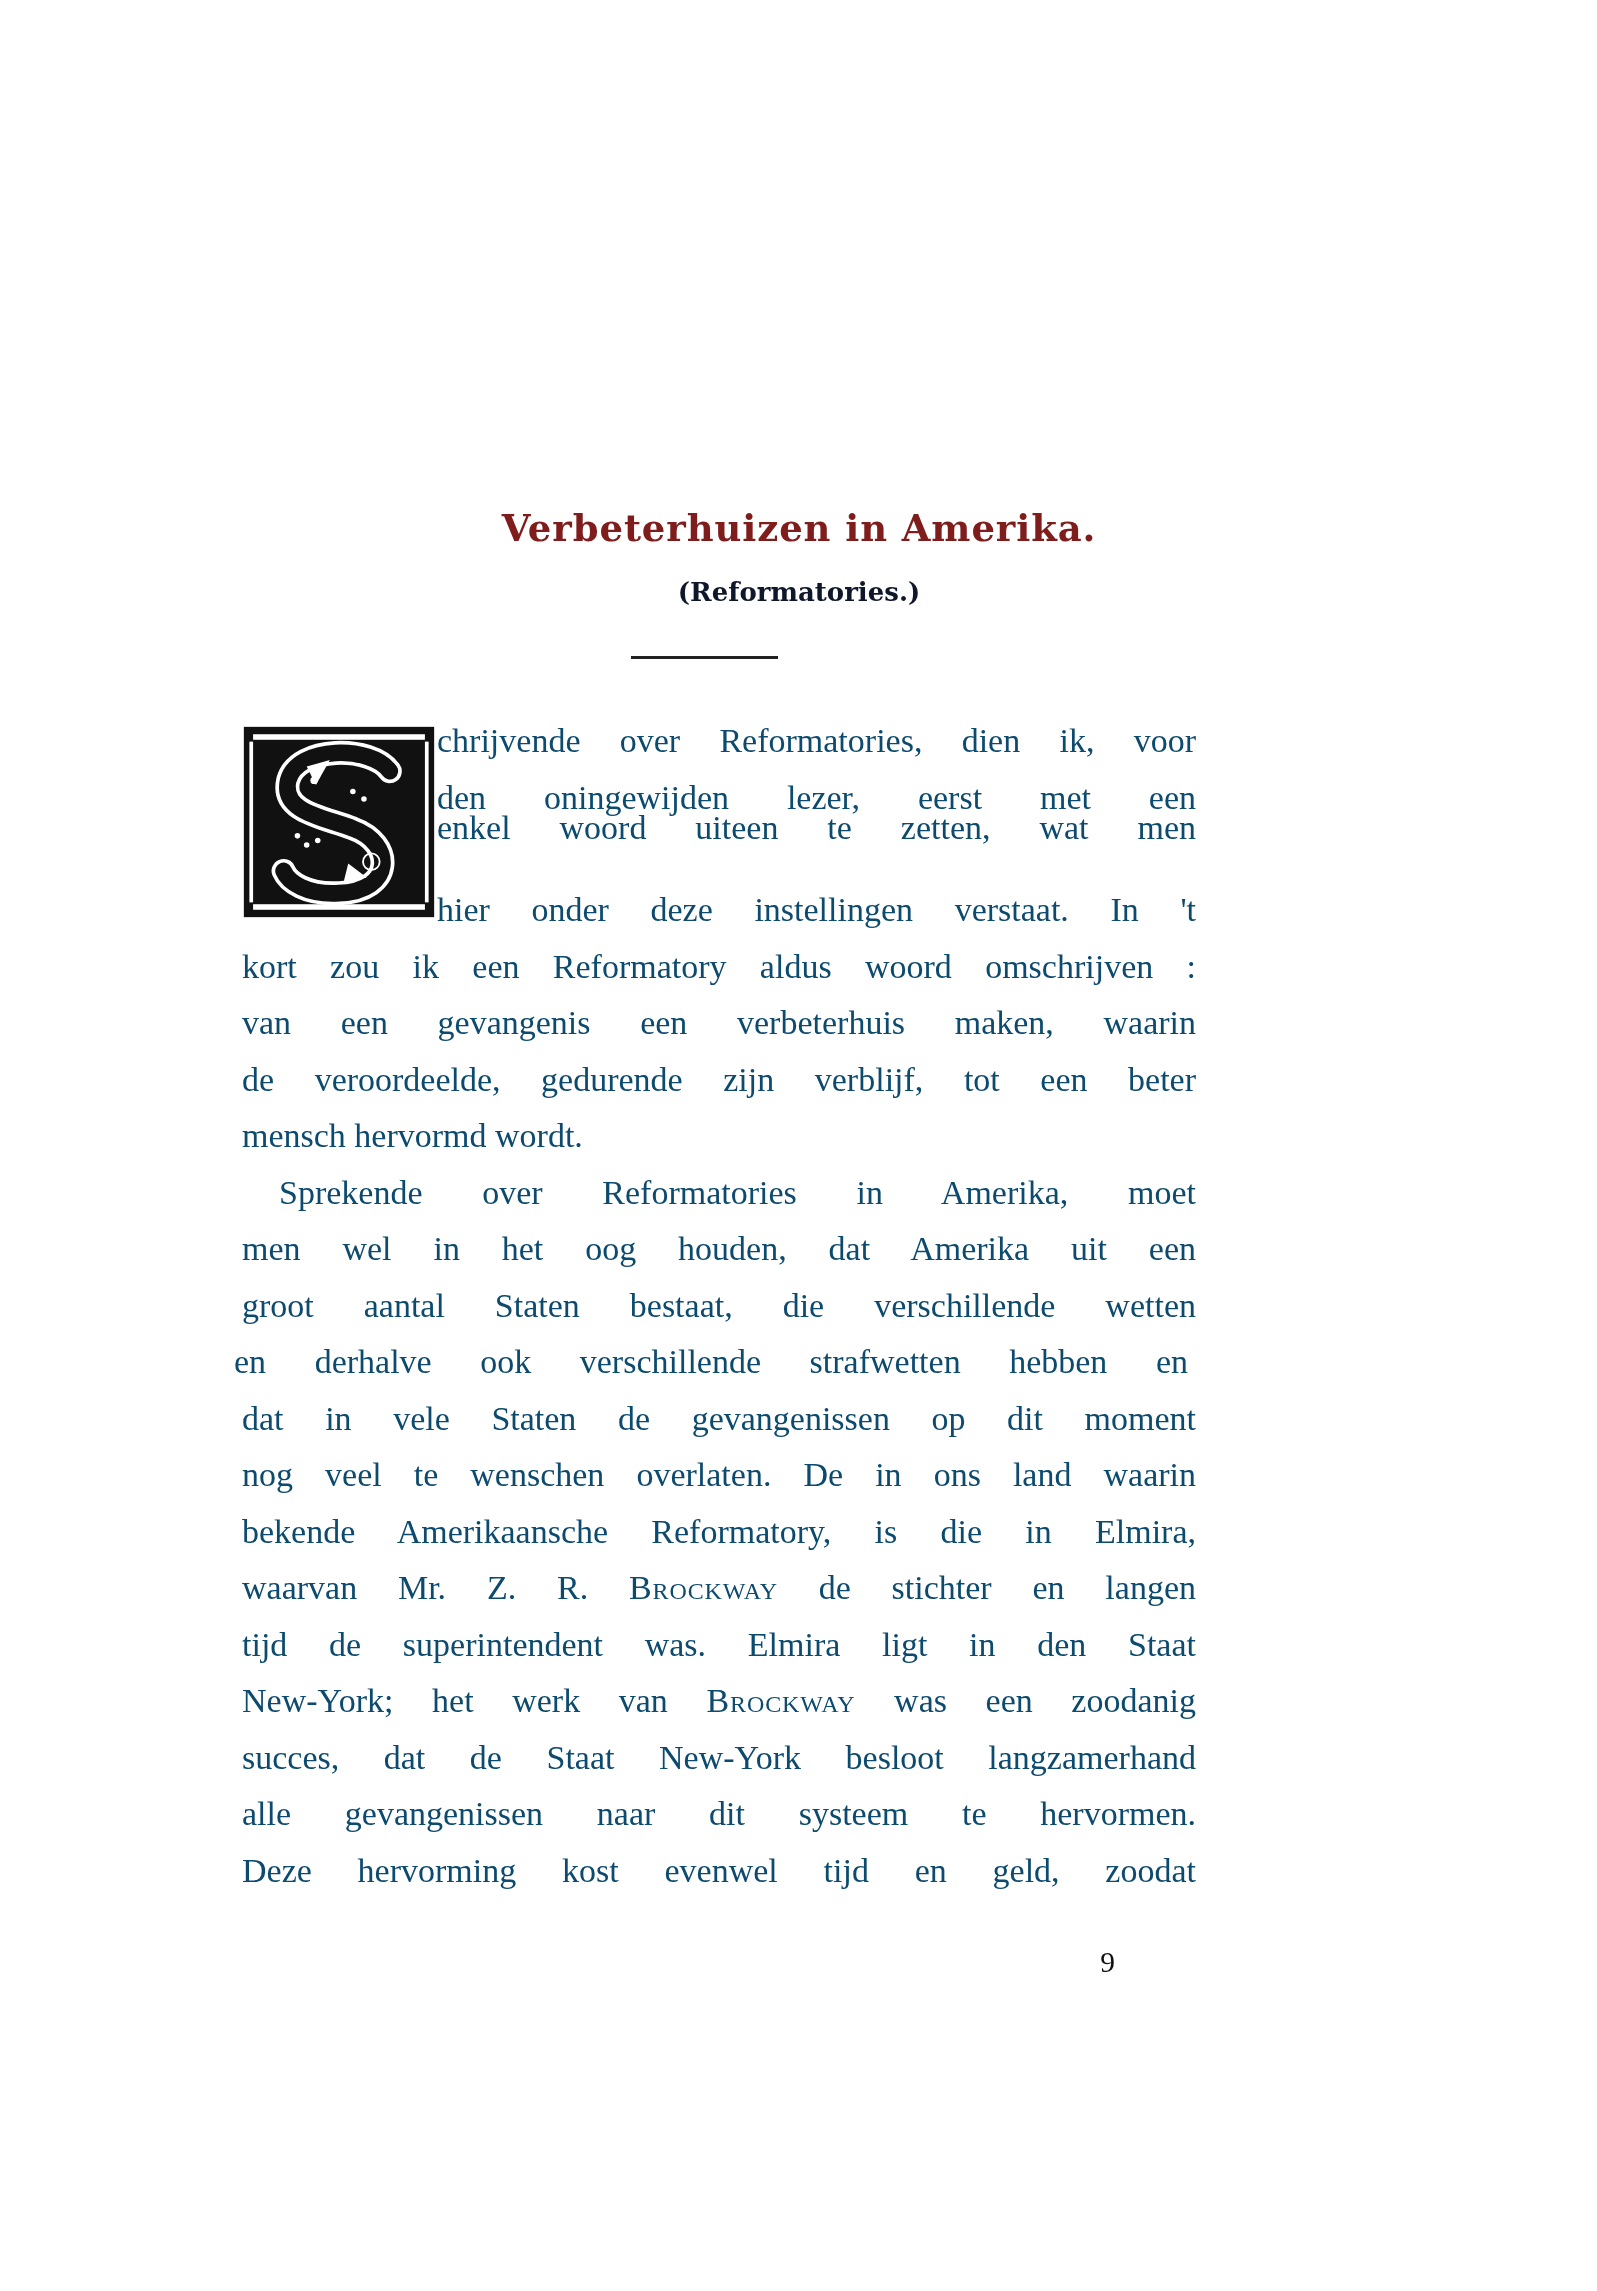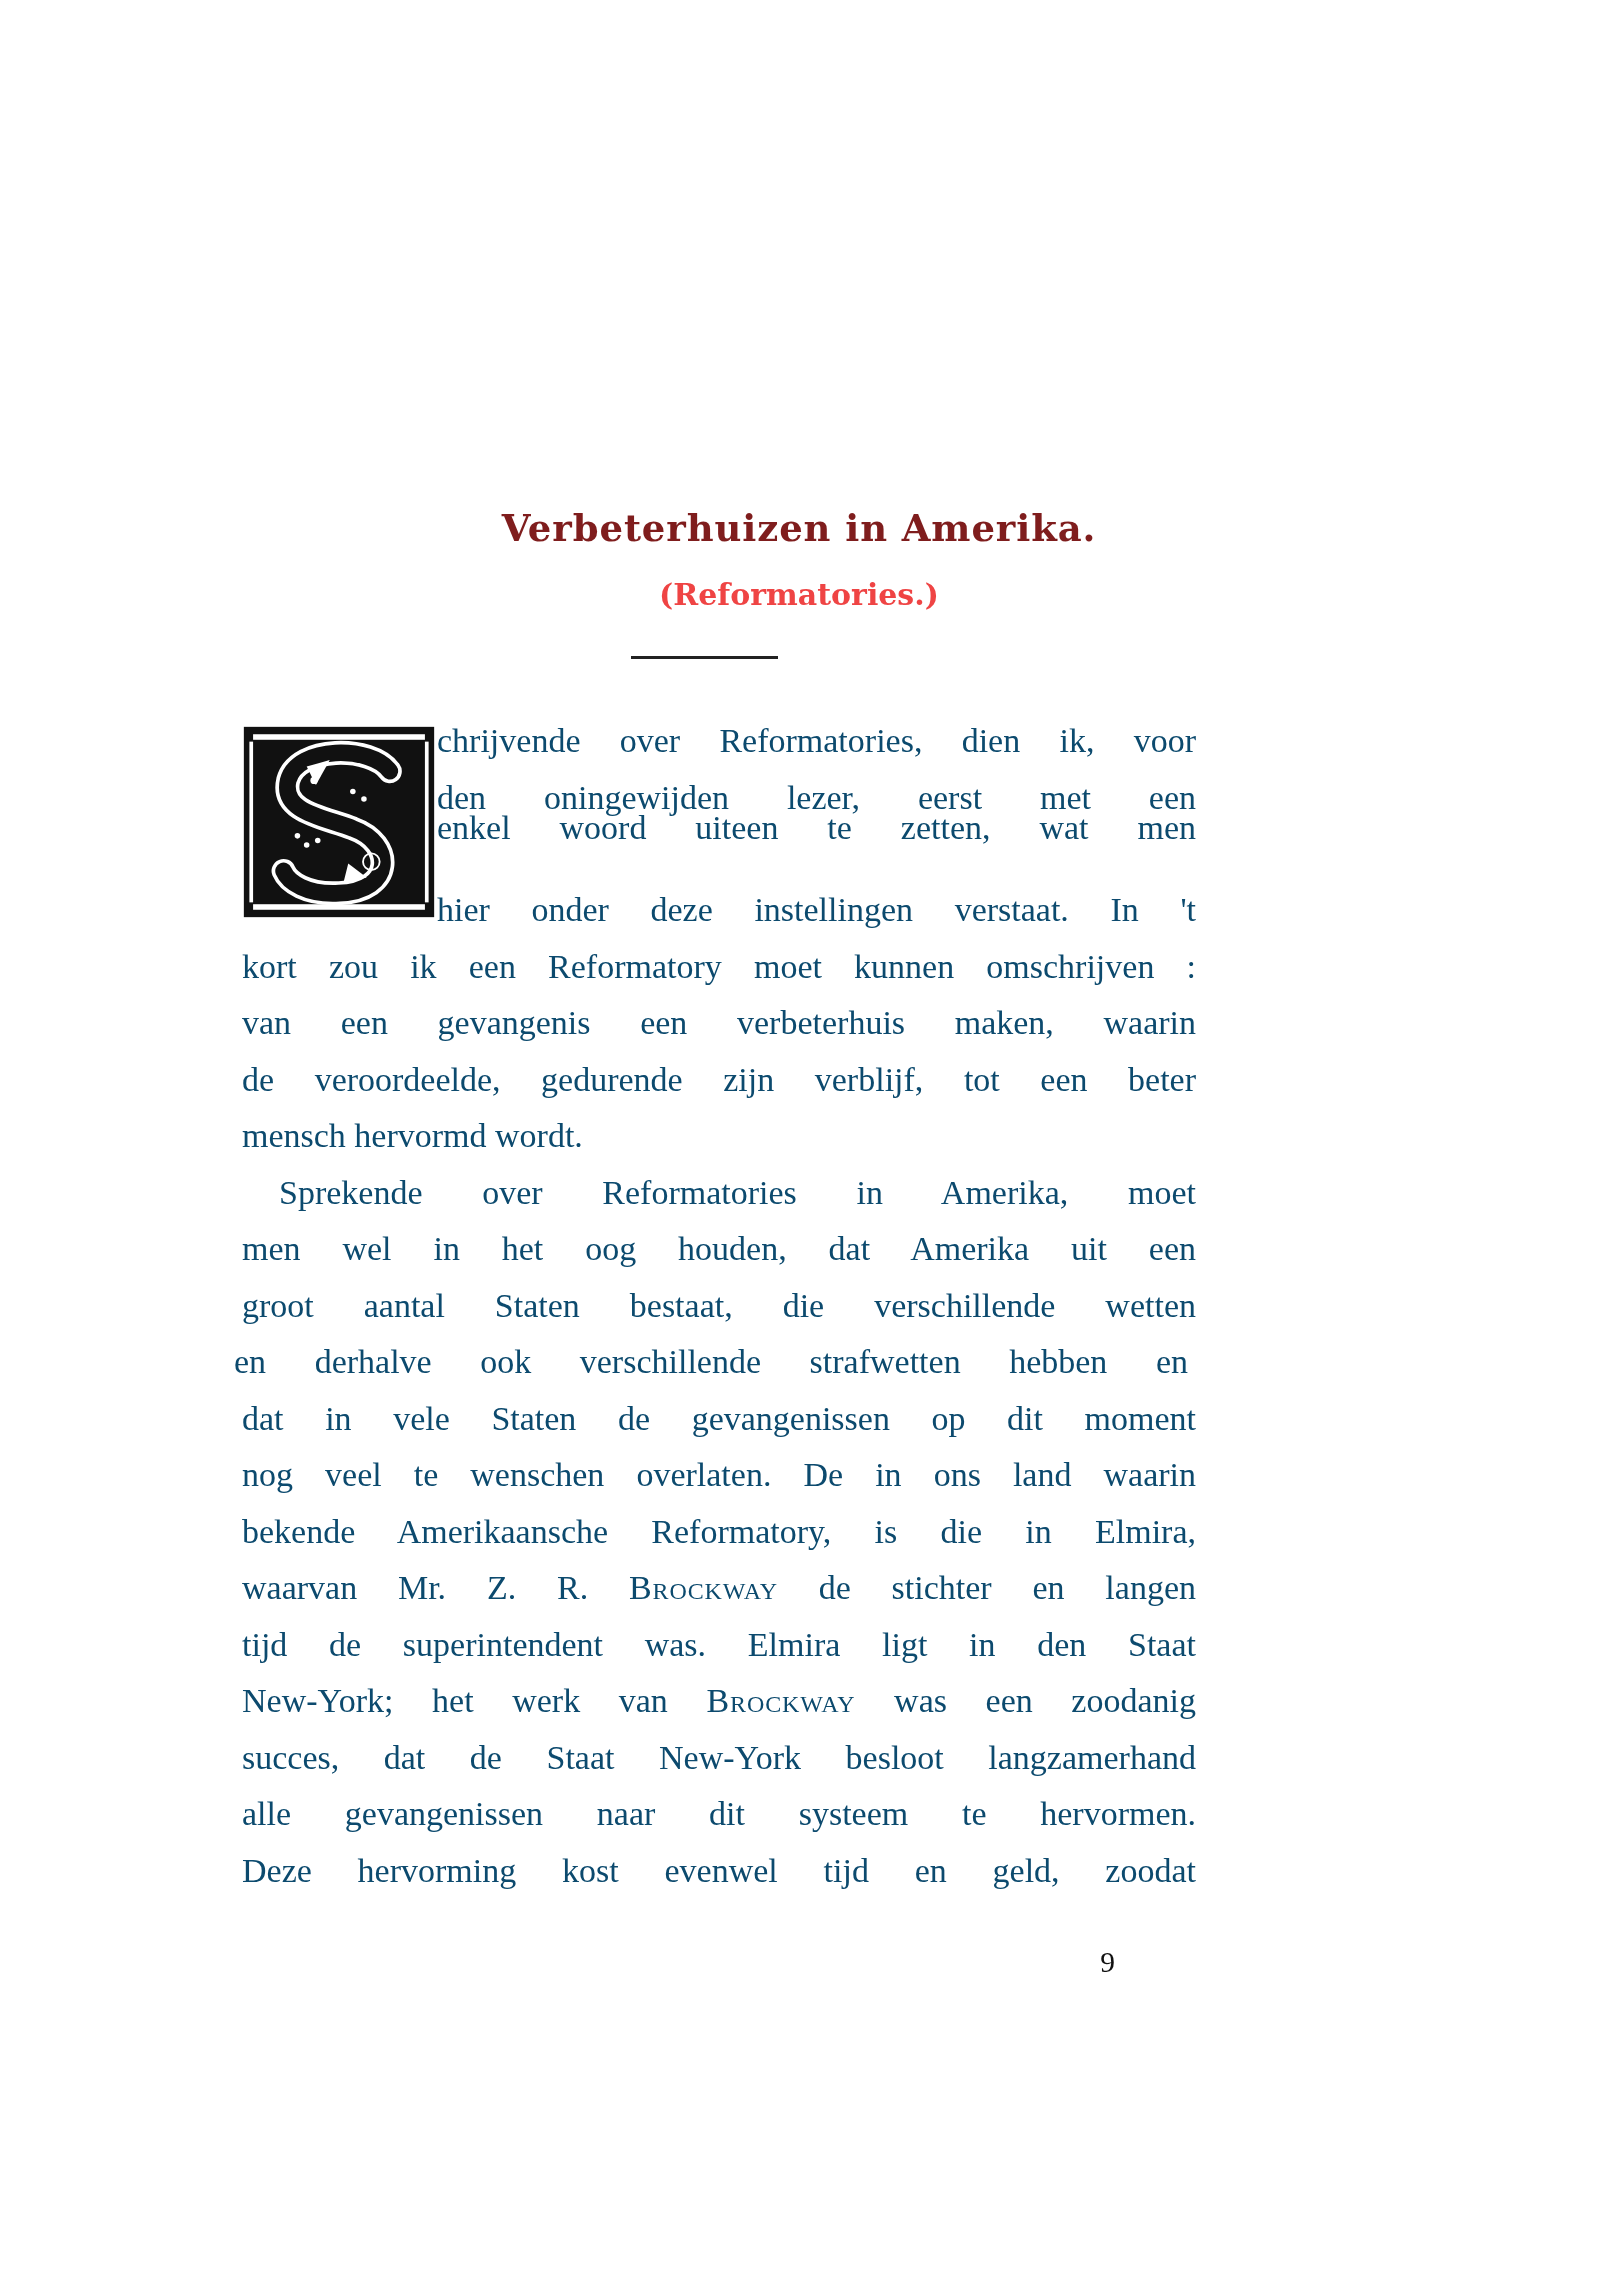--- a/index.html
+++ b/index.html
@@ -4,21 +4,21 @@
   <style>
     html, body { margin: 0; padding: 0; background: #ffffff; }
     body { width: 1598px; height: 2292px; position: relative; overflow: hidden; }
     .page { position: absolute; left: 0; top: 0; width: 1598px; height: 2292px; background: #ffffff; color: #111; }
     .title {
       position: absolute; left: 0; width: 1598px; top: 506px; text-align: center;
       font-family: "DejaVu Serif", serif; font-weight: bold; font-size: 37px; letter-spacing: 0.9px; color: #7f1d1d;
     }
     .subtitle {
       position: absolute; left: 0; width: 1598px; top: 577px; text-align: center;
-      font-family: "DejaVu Serif", serif; font-weight: bold; font-size: 30px; color: #ef4444;
+      font-family: "DejaVu Serif", serif; font-weight: bold; font-size: 26px; color: #0f172a;
     }
     .rule {
       position: absolute; left: 631px; top: 656px; width: 147px; height: 2.8px; background: #222;
     }
     .dropcap {
       position: absolute; left: 242px; top: 725px; width: 194px; height: 194px;
     }
     .line {
       position: absolute; height: 46px; line-height: 46px;
       font-family: "Liberation Serif", serif; font-size: 34px; color: #0c4a6e;
@@ -55,21 +55,21 @@
     <circle cx="82" cy="125" r="3" fill="#fff"></circle>
     <circle cx="120" cy="72" r="3" fill="#fff"></circle>
     <circle cx="132" cy="80" r="3" fill="#fff"></circle>
   </svg>
 
   <div id="text-lines">
       <div class="line" style="left: 437px; width: 759px; top: 718px;">chrijvende over Reformatories, dien ik, voor</div>
       <div class="line" style="left: 437px; width: 759px; top: 775px;">den oningewijden lezer, eerst met een</div>
       <div class="line" style="left: 437px; width: 759px; top: 805px;">enkel woord uiteen te zetten, wat men</div>
       <div class="line" style="left: 437px; width: 759px; top: 887px;">hier onder deze instellingen verstaat. In 't</div>
-      <div class="line" style="left: 242px; width: 954px; top: 944px;">kort zou ik een Reformatory moet kunnen omschrijven :</div>
+      <div class="line" style="left: 242px; width: 954px; top: 944px;">kort zou ik een Reformatory aldus woord omschrijven :</div>
       <div class="line" style="left: 242px; width: 954px; top: 1000px;">van een gevangenis een verbeterhuis maken, waarin</div>
       <div class="line" style="left: 242px; width: 954px; top: 1057px;">de veroordeelde, gedurende zijn verblijf, tot een beter</div>
       <div class="line" style="left: 242px; width: 954px; top: 1113px; text-align-last: left;">mensch hervormd wordt.</div>
       <div class="line" style="left: 279px; width: 917px; top: 1170px;">Sprekende over Reformatories in Amerika, moet</div>
       <div class="line" style="left: 242px; width: 954px; top: 1226px;">men wel in het oog houden, dat Amerika uit een</div>
       <div class="line" style="left: 242px; width: 954px; top: 1283px; font-family: Liberation Serif, serif;">groot aantal Staten bestaat, die verschillende wetten</div>
       <div class="line" style="left: 234px; width: 954px; top: 1339px;">en derhalve ook verschillende strafwetten hebben en</div>
       <div class="line" style="left: 242px; width: 954px; top: 1396px;">dat in vele Staten de gevangenissen op dit moment</div>
       <div class="line" style="left: 242px; width: 954px; top: 1452px;">nog veel te wenschen overlaten. De in ons land waarin</div>
       <div class="line" style="left: 242px; width: 954px; top: 1509px;">bekende Amerikaansche Reformatory, is die in Elmira,</div>

